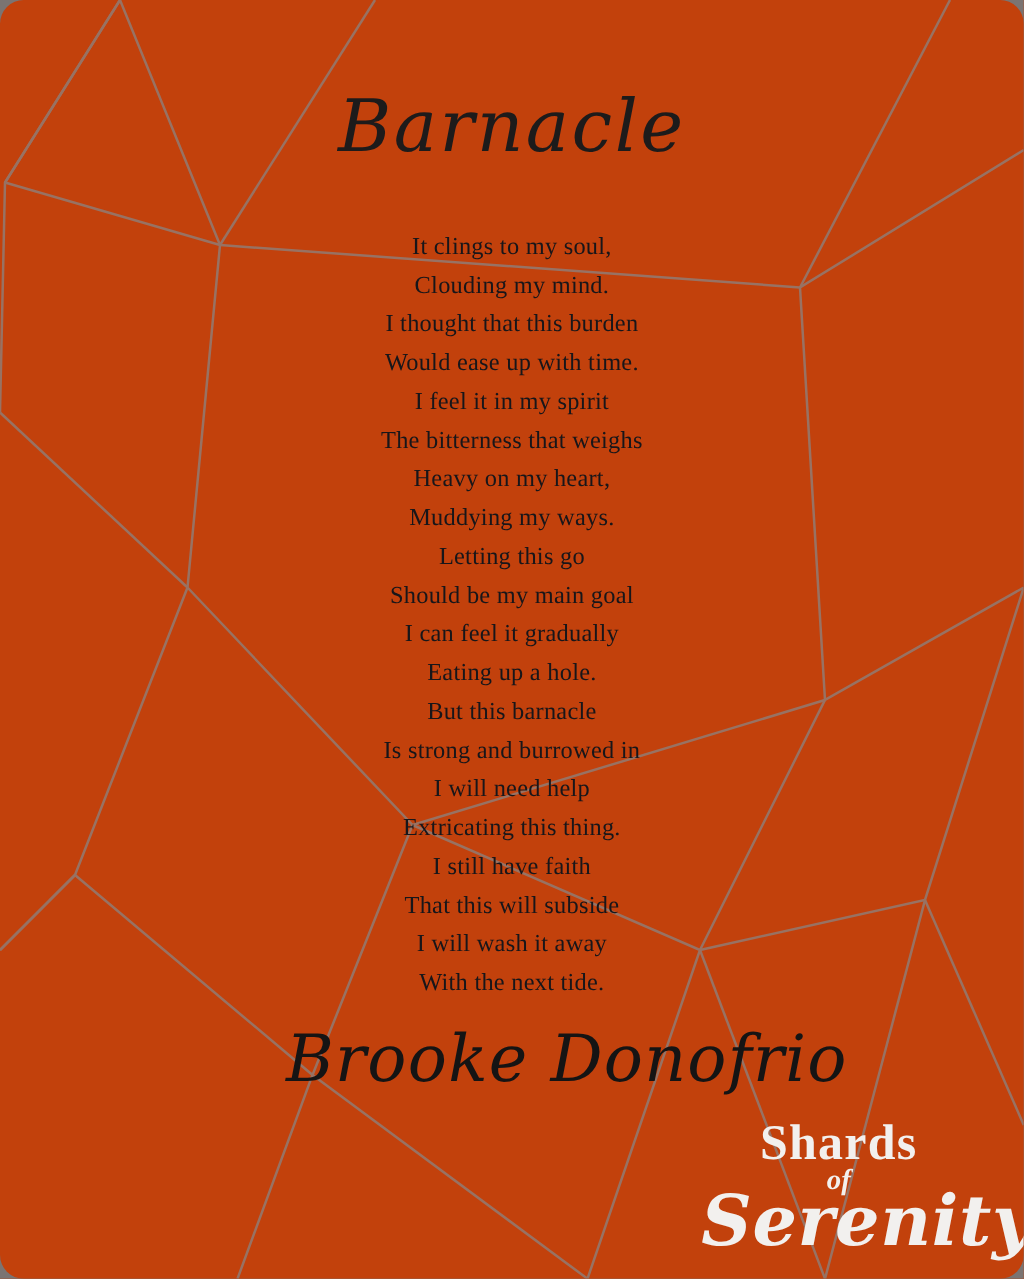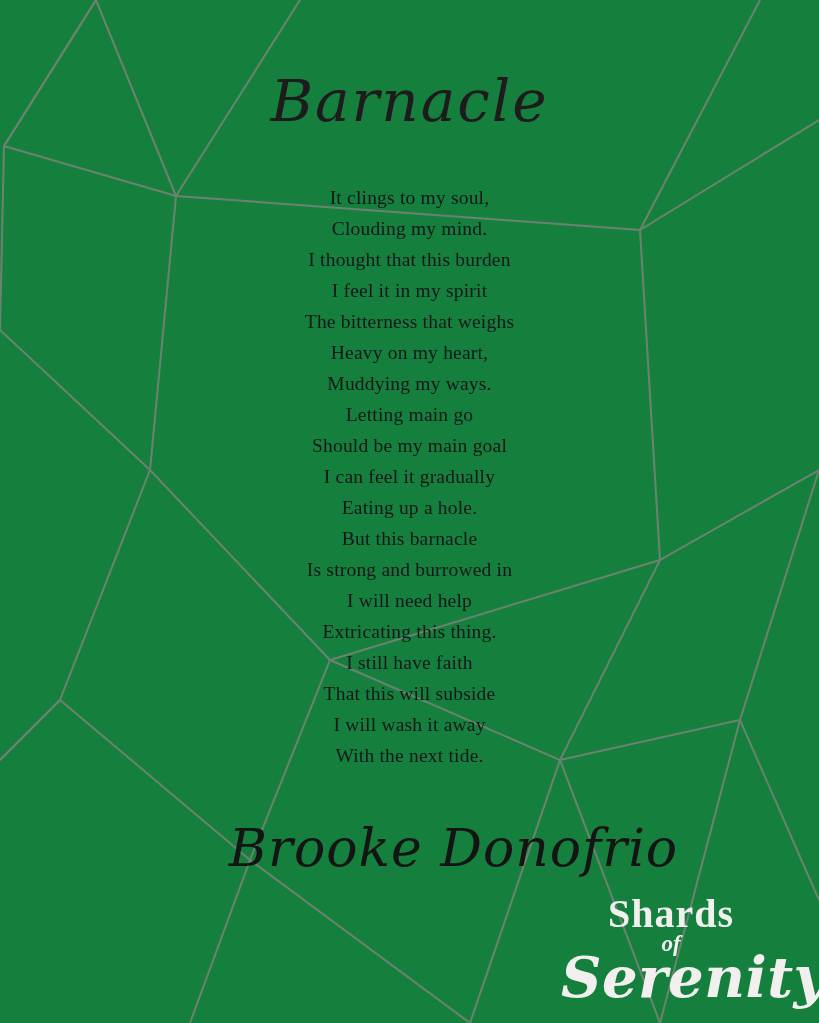--- a/index.html
+++ b/index.html
@@ -10,22 +10,23 @@
     width: 819px;
     height: 1023px;
     background: #7b7472;
     font-family: "Liberation Serif", serif;
     overflow: hidden;
   }
   .page {
     position: relative;
     width: 819px;
     height: 1023px;
-    background: #15803d;
+    background: #c2410c;
     overflow: hidden;
+    border-radius: 19px;
   }
   
   .bg-shards {
     position: absolute;
     left: 0; top: 0;
     width: 819px;
     height: 1023px;
     pointer-events: none;
   }
   .content {
@@ -141,25 +142,26 @@
   </svg>
 
   <div class="content">
 
     <div class="poem-title">Barnacle</div>
 
     <div class="poem-body">
       <span class="poem-line">It clings to my soul,</span>
       <span class="poem-line">Clouding my mind.</span>
       <span class="poem-line">I thought that this burden</span>
+      <span class="poem-line">Would ease up with time.</span>
       <span class="poem-line">I feel it in my spirit</span>
       <span class="poem-line">The bitterness that weighs</span>
       <span class="poem-line">Heavy on my heart,</span>
       <span class="poem-line">Muddying my ways.</span>
-      <span class="poem-line">Letting main go</span>
+      <span class="poem-line">Letting this go</span>
       <span class="poem-line">Should be my main goal</span>
       <span class="poem-line">I can feel it gradually</span>
       <span class="poem-line">Eating up a hole.</span>
       <span class="poem-line">But this barnacle</span>
       <span class="poem-line">Is strong and burrowed in</span>
       <span class="poem-line">I will need help</span>
       <span class="poem-line">Extricating this thing.</span>
       <span class="poem-line">I still have faith</span>
       <span class="poem-line">That this will subside</span>
       <span class="poem-line">I will wash it away</span>

